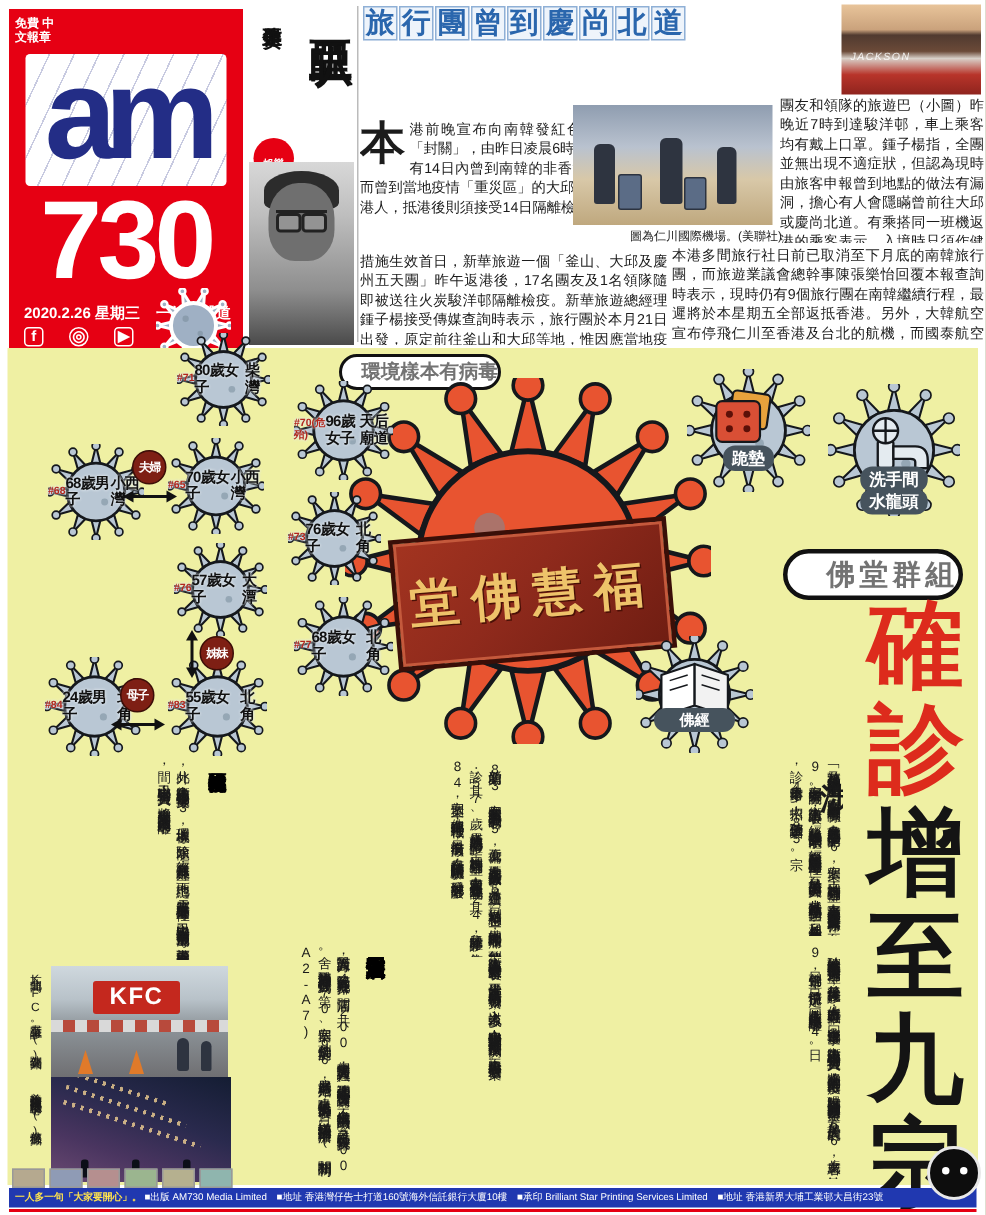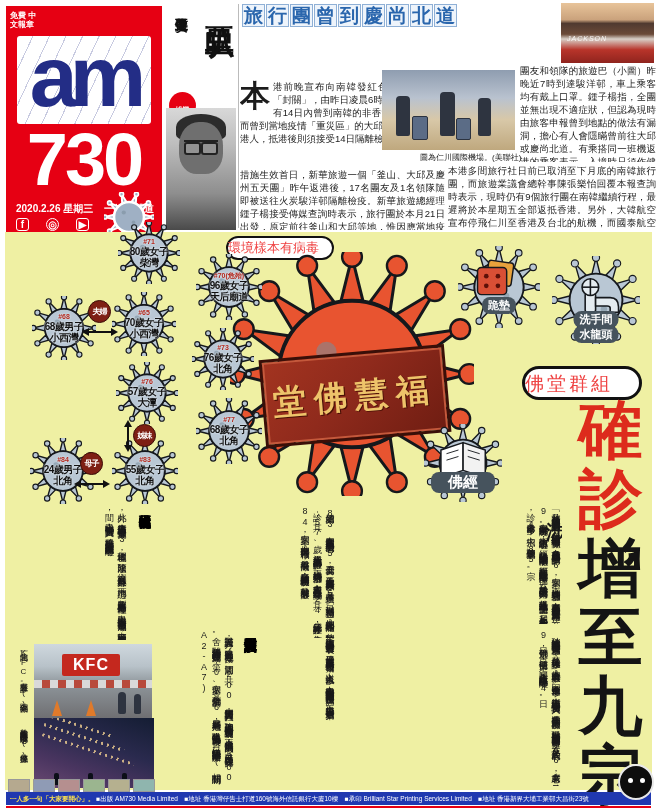--- a/index.html
+++ b/index.html
@@ -55,24 +55,24 @@
   .air-photo{position:absolute;left:382px;top:70px;width:133px;height:80px;overflow:hidden;
      background:linear-gradient(180deg,#8f9db0 0,#b9c2cf 35%,#d9c9a8 60%,#c9b astuce 0);}
   .air-photo{background:linear-gradient(180deg,#8f9db0 0,#b9c2cf 35%,#d8c8a8 62%,#bfa87e 100%);}
   .fig{position:absolute;background:#2e3440;border-radius:4px 4px 2px 2px;}
   .lugg{position:absolute;background:#5b6c86;border:1px solid #2c3340;border-radius:2px;}
   .photo-cap{position:absolute;font-size:8px;color:#222;}
 
   
   .yellow{position:absolute;left:5px;top:232px;width:647px;height:558px;background:#eff0a3;}
 
-  .pill{position:absolute;background:#fff;border:2.5px solid #111;border-radius:14px;color:#ef4444;
-        font-weight:400;text-align:left;}
+  .pill{position:absolute;background:#fff;border:2.5px solid #111;border-radius:14px;color:#737373;
+        font-weight:700;text-align:right;}
   .case-node{position:absolute;}
-  .case-node .txt{position:absolute;left:0;top:0;width:100%;height:100%;display:flex;flex-direction:column;
+  .case-node .txt{position:absolute;left:0;top:0;width:100%;height:100%;display:flex;flex-direction:row;
         align-items:center;justify-content:center;text-align:left;
         text-shadow:0 0 2px #dfe6ec,0 0 2px #dfe6ec;}
   .case-id{font-size:7px;font-weight:bold;color:#b3271c;line-height:8px;}
   .case-desc,.case-place{font-size:10px;font-weight:900;color:#111;line-height:11px;letter-spacing:-0.5px;}
   .rel-bubble{position:absolute;background:#7e1f14;border:1.5px solid #3c0d07;border-radius:50%;color:#fff;
         display:flex;align-items:center;justify-content:center;font-size:8px;font-weight:bold;letter-spacing:-1px;}
   .env-label-pill{background:#46535d;border-radius:8px;color:#fff;font-weight:bold;text-align:center;}
 
   .plaque{position:absolute;left:262px;top:352px;width:186px;height:88px;transform:rotate(-5deg);
      background:linear-gradient(135deg,#a33420 0,#8f2a1c 45%,#6f1d12 100%);
@@ -685,21 +685,21 @@
         </svg><svg data-name="sutra-book-icon" width="70.2" height="70.2" viewBox="0 0 76 76" style="position:absolute;left:3.9000000000000004px;top:1.56px;">
           <g stroke="#15181c" stroke-width="1.6" stroke-linejoin="round">
      <polygon points="14,26 38,18 38,48 14,56" fill="#ffffff"></polygon>
      <polygon points="62,26 38,18 38,48 62,56" fill="#f2f2f2"></polygon>
      <line x1="20" y1="30" x2="33" y2="26" stroke-width="1"></line>
             <line x1="20" y1="37" x2="33" y2="33" stroke-width="1"></line>
      <line x1="43" y1="26" x2="56" y2="30" stroke-width="1"></line>
             <line x1="43" y1="33" x2="56" y2="37" stroke-width="1"></line>
           </g>
         </svg><div class="env-label-pill" data-name="environment-label" style="position:absolute;left:50%;transform:translateX(-50%);
-      top:48.36px;padding:1px 17px;font-size:15px;white-space:nowrap;">佛經</div></div>
+      top:48.36px;padding:1px 17px;font-size:10px;white-space:nowrap;">佛經</div></div>
     </div>
 
   <div class="pill" style="left:522px;top:366px;width:120px;height:34px;font-size:19px;line-height:29px;border-radius:17px;letter-spacing:3px;border-width:3px;" data-name="temple-group-label">佛堂群組</div>
 
   <div class="vhead" id="vhead" data-name="vertical-headline">
       <div data-name="headline-char-red" style="color: rgb(221, 43, 28);">確</div>
       <div data-name="headline-char-red" style="color: rgb(221, 43, 28);">診</div>
       <div data-name="headline-char-black" style="color: rgb(20, 20, 20);">增</div>
       <div data-name="headline-char-black" style="color: rgb(20, 20, 20);">至</div>
       <div data-name="headline-char-black" style="color: rgb(20, 20, 20);">九</div>

